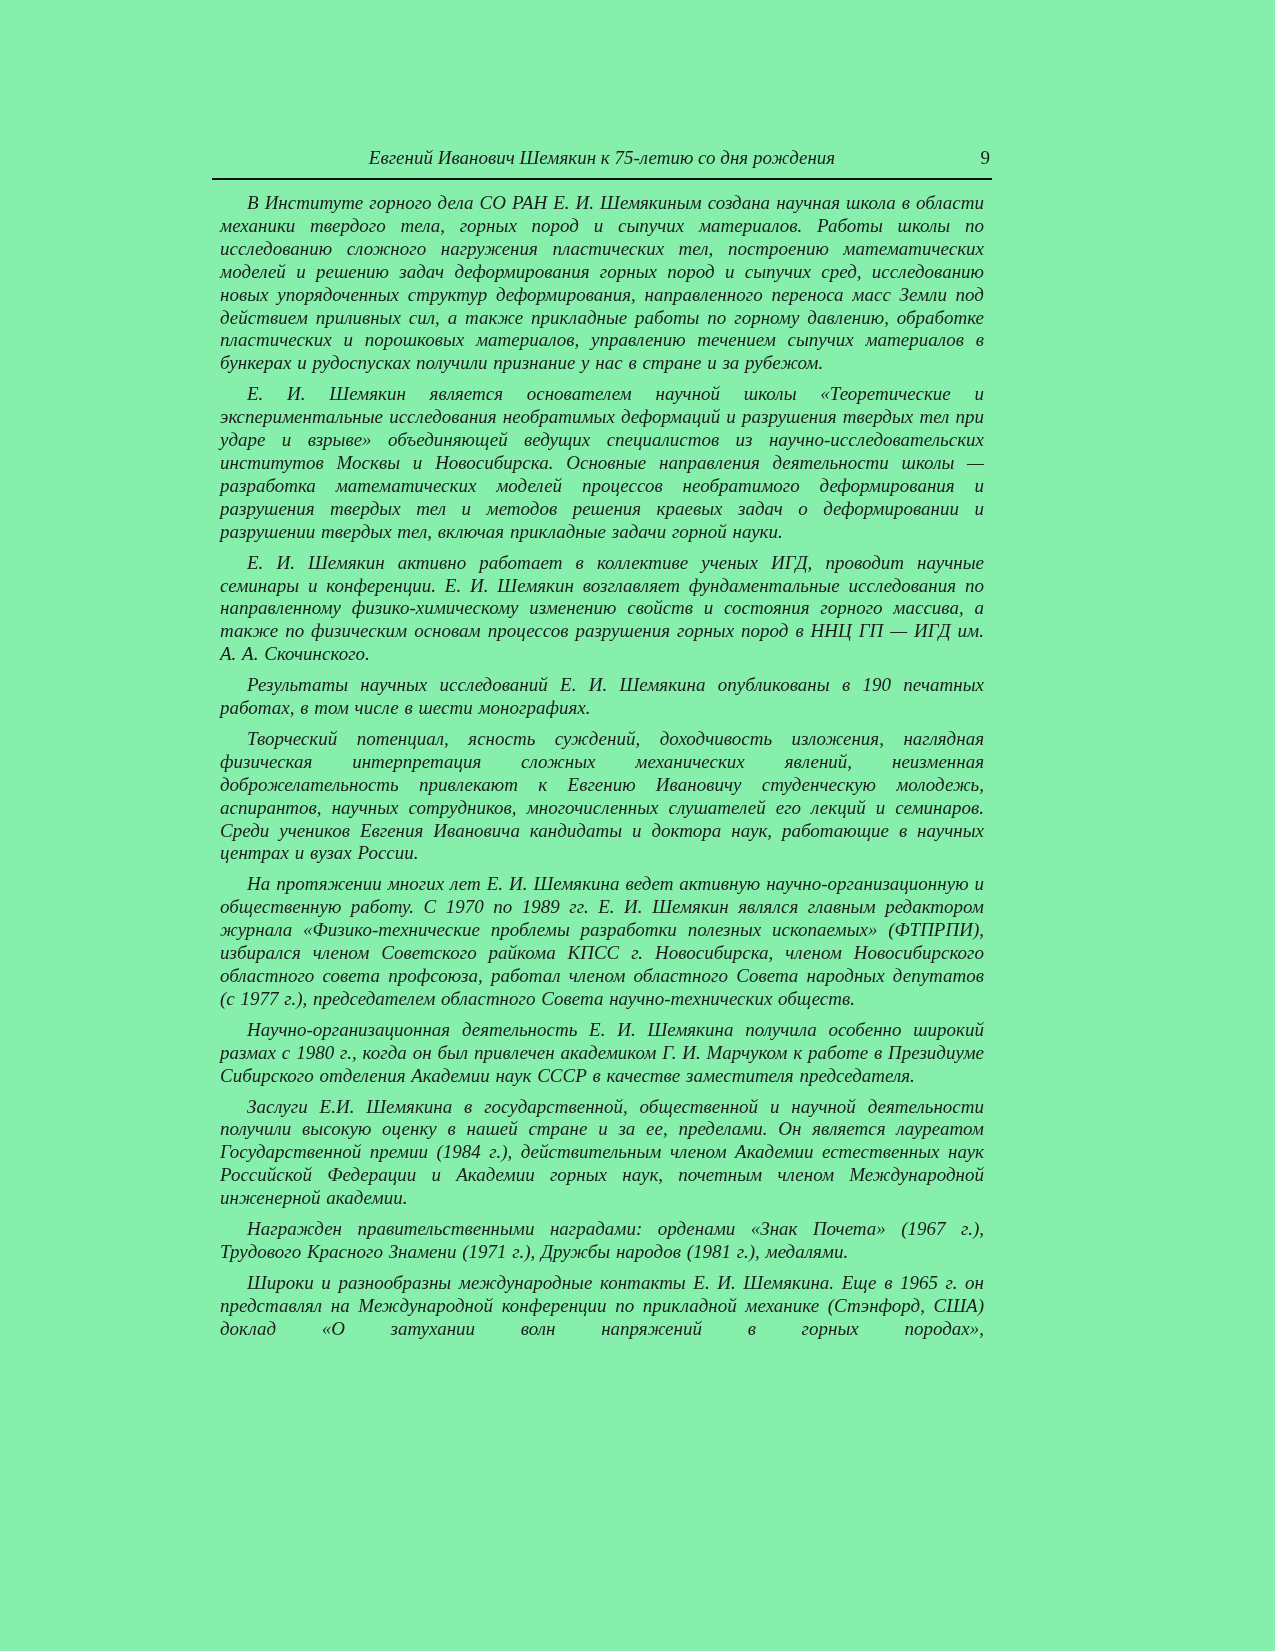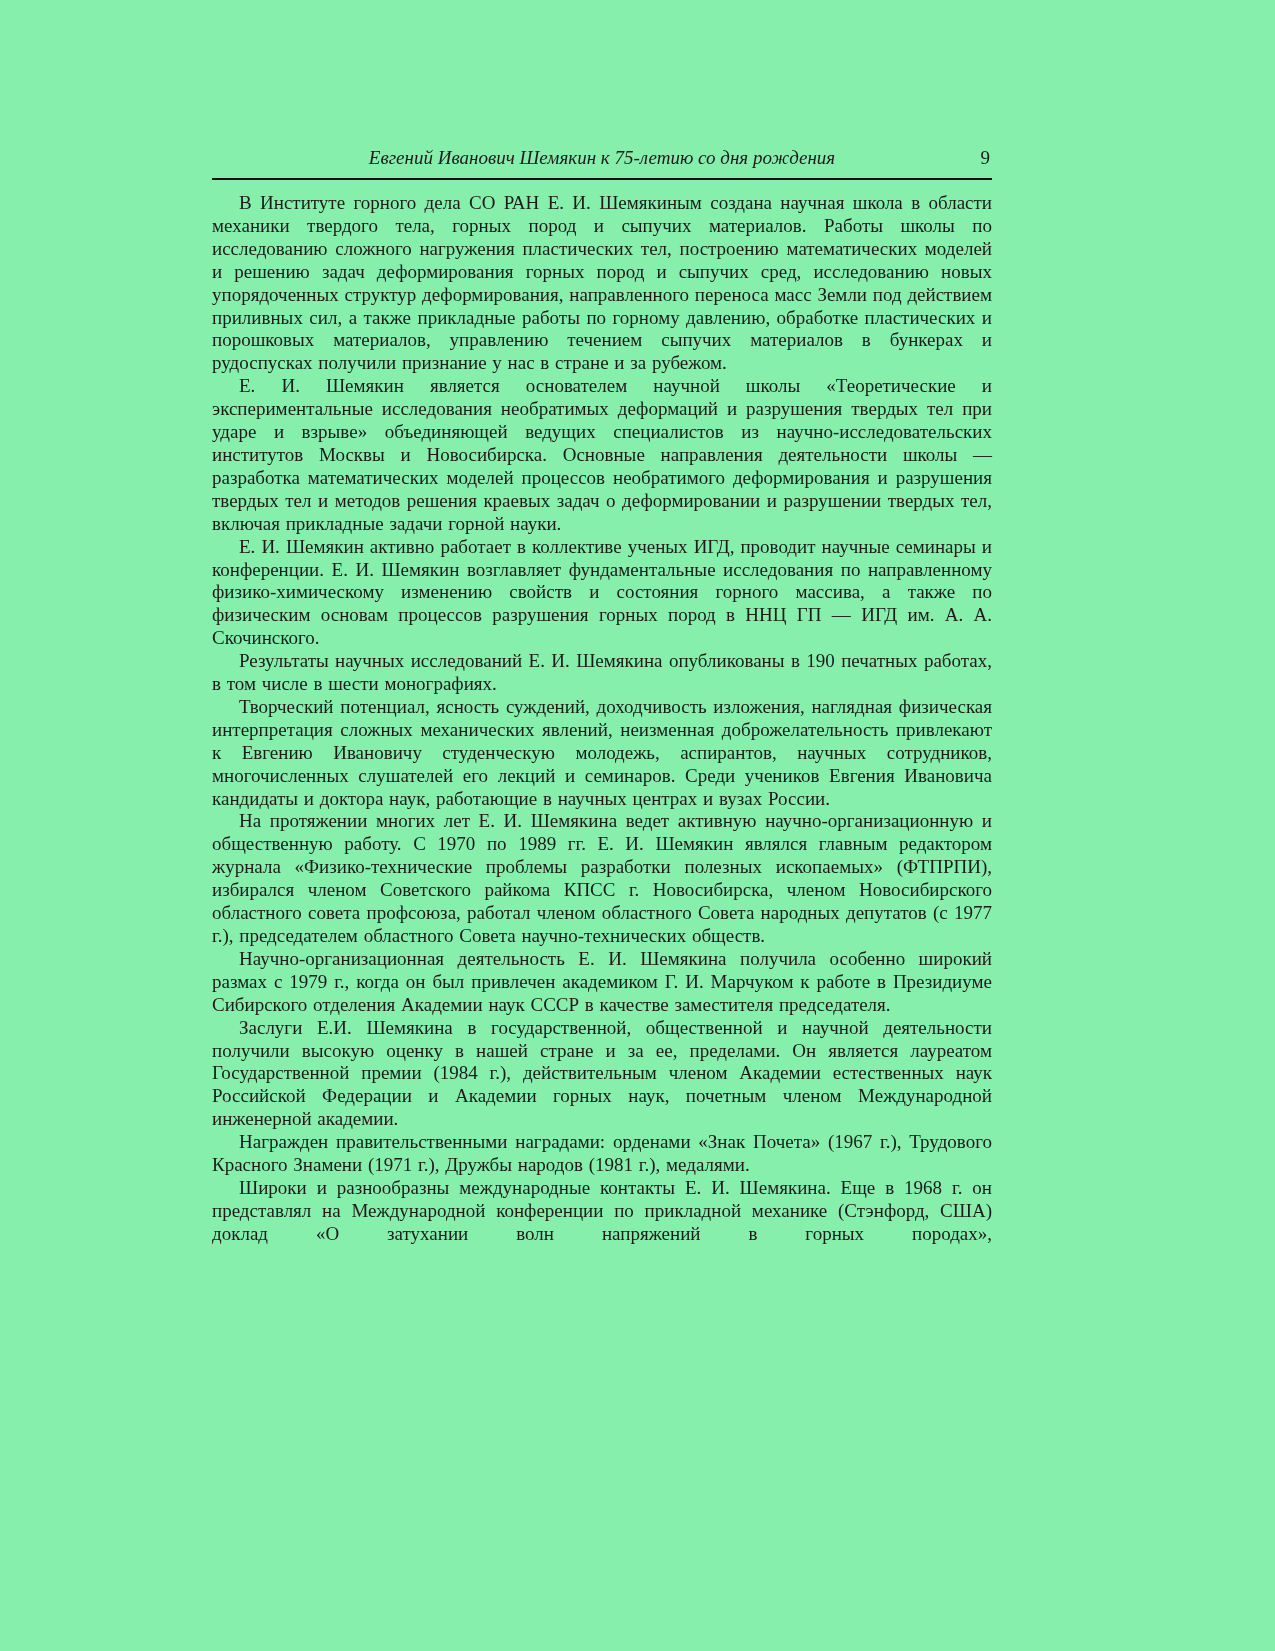--- a/index.html
+++ b/index.html
@@ -46,23 +46,24 @@
     height: 0;
   }
   .body-text {
     margin-top: 12px;
     font-size: 19px;
     line-height: 22.9px;
     text-align: justify;
     word-spacing: 1px;
   }
   .body-text p {
-    margin: 0;
+    margin: 8px;
     padding: 0;
     text-indent: 27px;
+    font-style: italic;
   }
   .body-text p.continued {
     text-align-last: justify;
   }
 </style>
 </head>
 <body>
 
 <div class="page">
   <div class="content">
@@ -74,20 +75,20 @@
 
     <div class="header-rule"></div>
 
     <div class="body-text">
       <p>В Институте горного дела СО РАН Е. И. Шемякиным создана научная школа в области механики твердого тела, горных пород и сыпучих материалов. Работы школы по исследованию сложного нагружения пластических тел, построению математических моделей и решению задач деформирования горных пород и сыпучих сред, исследованию новых упорядоченных структур деформирования, направленного переноса масс Земли под действием приливных сил, а также прикладные работы по горному давлению, обработке пластических и порошковых материалов, управлению течением сыпучих материалов в бункерах и рудоспусках получили признание у нас в стране и за рубежом.</p>
       <p>Е. И. Шемякин является основателем научной школы «Теоретические и экспериментальные исследования необратимых деформаций и разрушения твердых тел при ударе и взрыве» объединяющей ведущих специалистов из научно-исследовательских институтов Москвы и Новосибирска. Основные направления деятельности школы — разработка математических моделей процессов необратимого деформирования и разрушения твердых тел и методов решения краевых задач о деформировании и разрушении твердых тел, включая прикладные задачи горной науки.</p>
       <p>Е. И. Шемякин активно работает в коллективе ученых ИГД, проводит научные семинары и конференции. Е. И. Шемякин возглавляет фундаментальные исследования по направленному физико-химическому изменению свойств и состояния горного массива, а также по физическим основам процессов разрушения горных пород в ННЦ ГП — ИГД им. А. А. Скочинского.</p>
       <p>Результаты научных исследований Е. И. Шемякина опубликованы в 190 печатных работах, в том числе в шести монографиях.</p>
       <p>Творческий потенциал, ясность суждений, доходчивость изложения, наглядная физическая интерпретация сложных механических явлений, неизменная доброжелательность привлекают к Евгению Ивановичу студенческую молодежь, аспирантов, научных сотрудников, многочисленных слушателей его лекций и семинаров. Среди учеников Евгения Ивановича кандидаты и доктора наук, работающие в научных центрах и вузах России.</p>
       <p>На протяжении многих лет Е. И. Шемякина ведет активную научно-организационную и общественную работу. С 1970 по 1989 гг. Е. И. Шемякин являлся главным редактором журнала «Физико-технические проблемы разработки полезных ископаемых» (ФТПРПИ), избирался членом Советского райкома КПСС г. Новосибирска, членом Новосибирского областного совета профсоюза, работал членом областного Совета народных депутатов (с 1977 г.), председателем областного Совета научно-технических обществ.</p>
-      <p>Научно-организационная деятельность Е. И. Шемякина получила особенно широкий размах с 1979 г., когда он был привлечен академиком Г. И. Марчуком к работе в Президиуме Сибирского отделения Академии наук СССР в качестве заместителя председателя.</p>
+      <p>Научно-организационная деятельность Е. И. Шемякина получила особенно широкий размах с 1980 г., когда он был привлечен академиком Г. И. Марчуком к работе в Президиуме Сибирского отделения Академии наук СССР в качестве заместителя председателя.</p>
       <p>Заслуги Е.И. Шемякина в государственной, общественной и научной деятельности получили высокую оценку в нашей стране и за ее, пределами. Он является лауреатом Государственной премии (1984 г.), действительным членом Академии естественных наук Российской Федерации и Академии горных наук, почетным членом Международной инженерной академии.</p>
       <p>Награжден правительственными наградами: орденами «Знак Почета» (1967 г.), Трудового Красного Знамени (1971 г.), Дружбы народов (1981 г.), медалями.</p>
-      <p class="continued">Широки и разнообразны международные контакты Е. И. Шемякина. Еще в 1968 г. он представлял на Международной конференции по прикладной механике (Стэнфорд, США) доклад «О затухании волн напряжений в горных породах»,</p>
+      <p class="continued">Широки и разнообразны международные контакты Е. И. Шемякина. Еще в 1965 г. он представлял на Международной конференции по прикладной механике (Стэнфорд, США) доклад «О затухании волн напряжений в горных породах»,</p>
     </div>
 
   </div>
 </div>
 
 </body></html>

